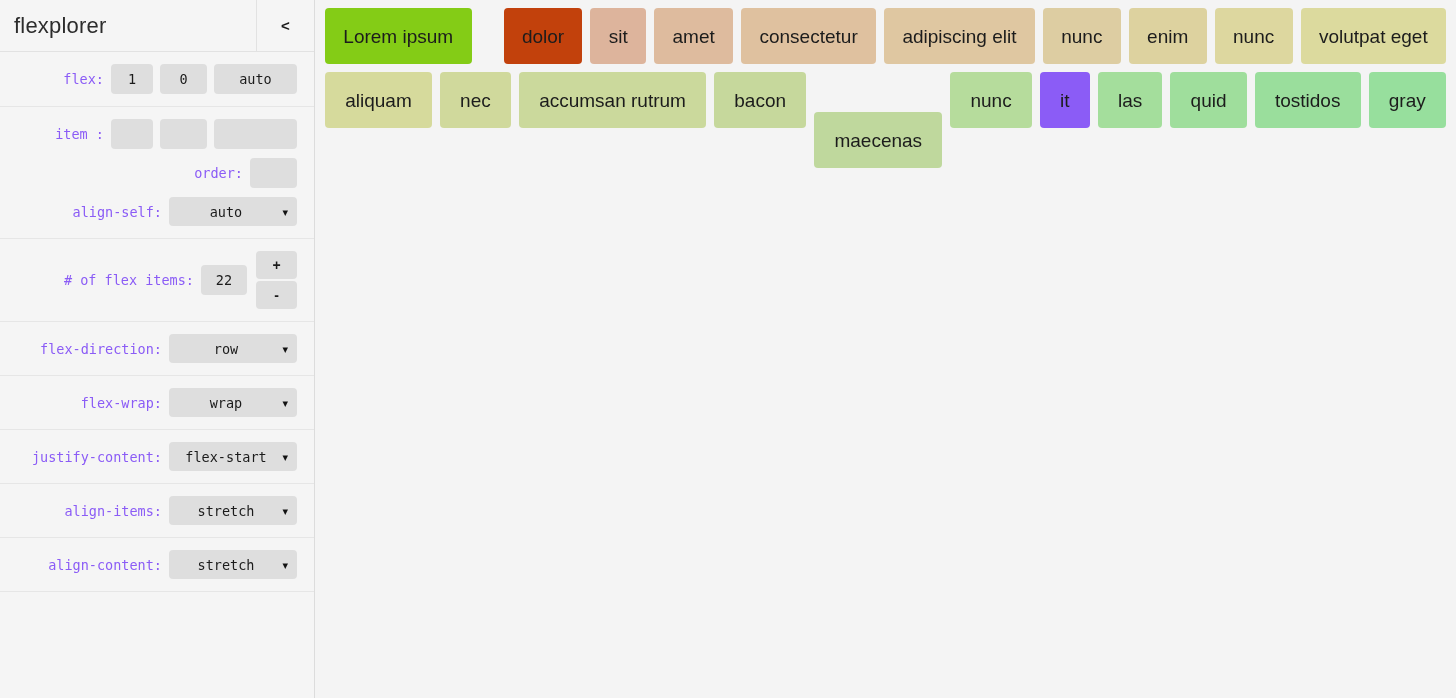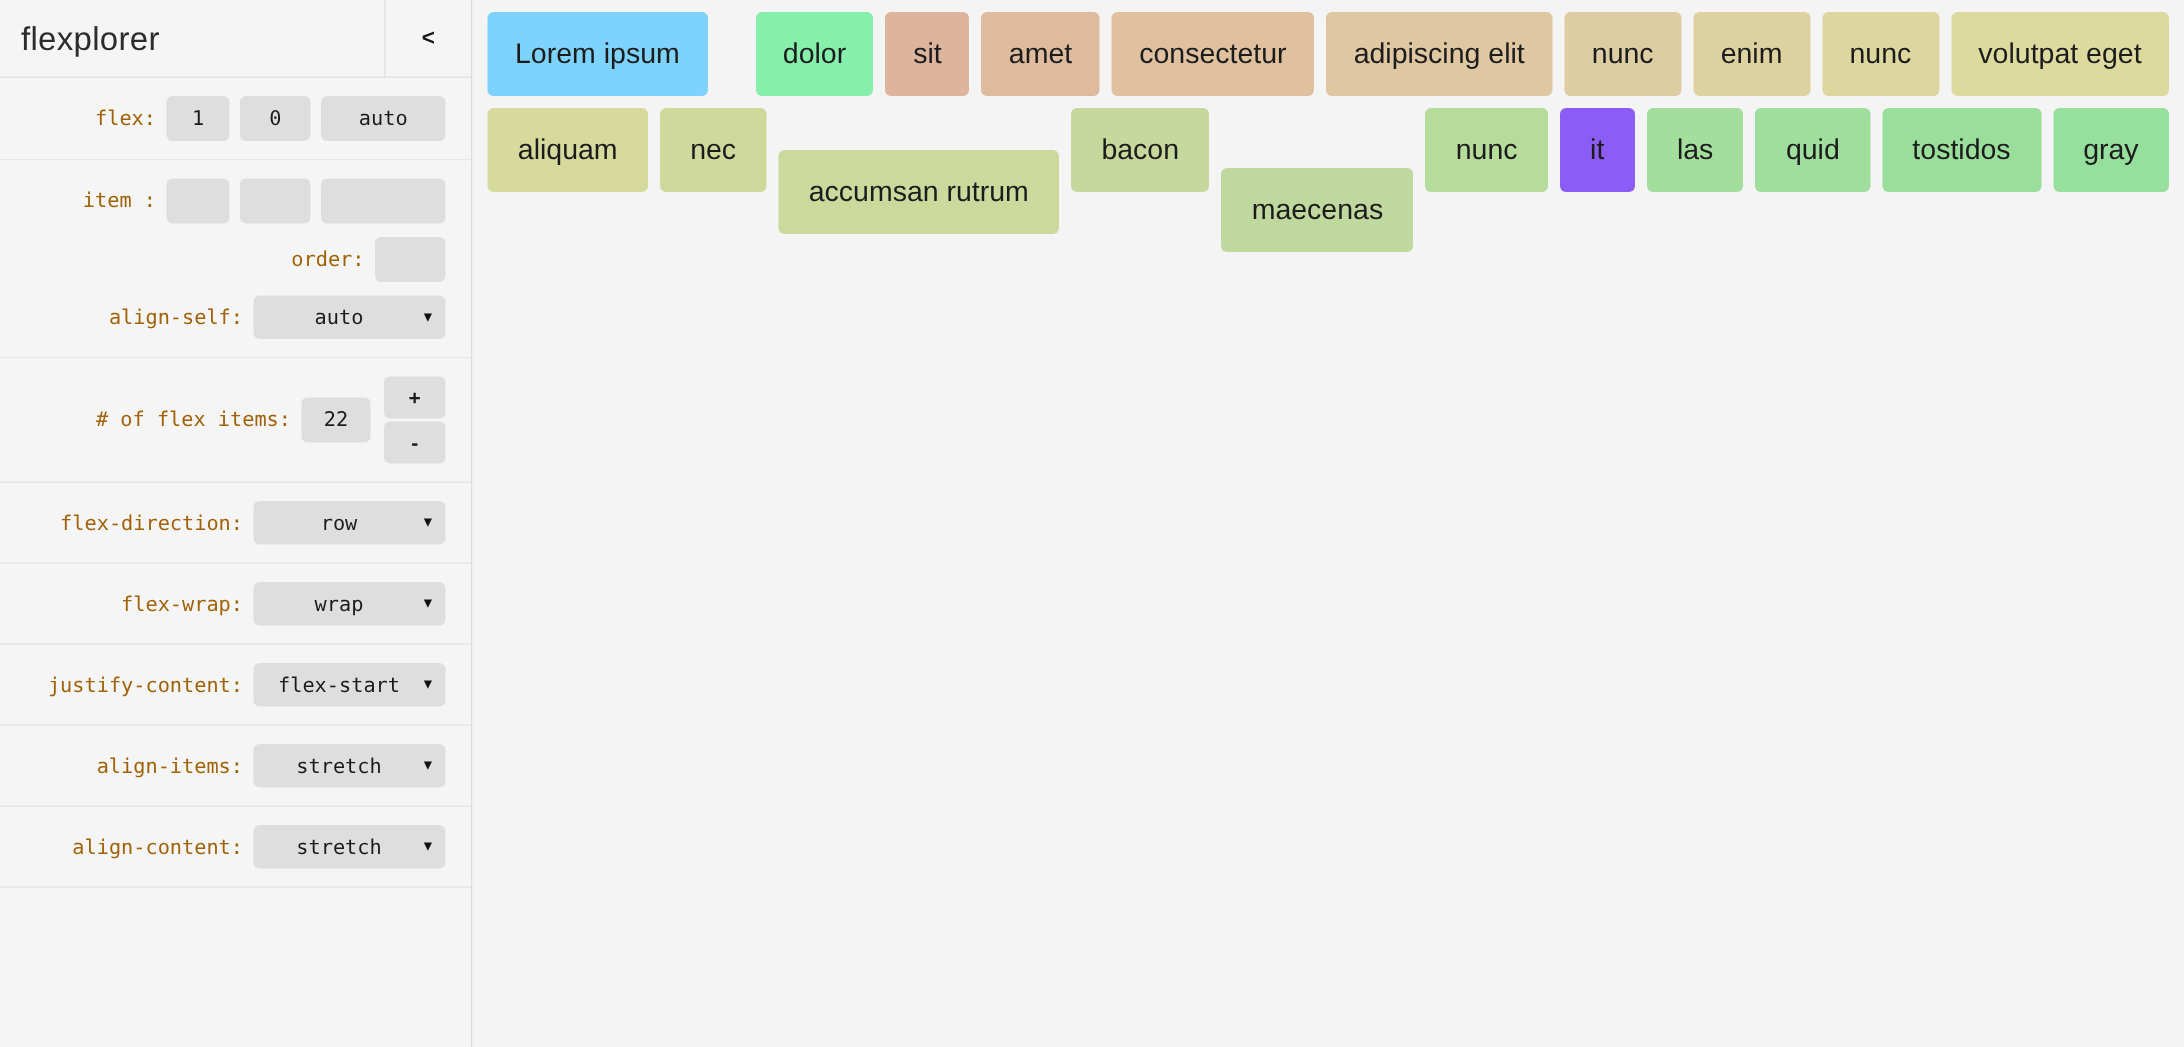--- a/index.html
+++ b/index.html
@@ -65,21 +65,21 @@
   }
   .sb-row {
     display: flex;
     align-items: center;
     justify-content: flex-end;
     gap: 7px;
   }
   .sb-label {
     font-family: "DejaVu Sans Mono", "Liberation Mono", monospace;
     font-size: 13.5px;
-    color: #a16207;
+    color: #8b5cf6;
     white-space: nowrap;
     text-align: right;
   }
 
   .fld {
     background: #dedede;
     border: none;
     border-radius: 4px;
     height: 30px;
     font-family: "DejaVu Sans Mono", "Liberation Mono", monospace;
@@ -267,24 +267,24 @@
             <span class="sb-label">align-content:</span>
             <span class="sel-wrap"><select class="sel"><option>stretch</option></select><span class="sel-arrow">▾</span></span>
           </div>
         </div>
       </div>
 
   </div>
 
   <div id="main" style="background: rgb(244, 244, 244);">
     <div id="flexbox" style="flex-flow: wrap; justify-content: flex-start; align-items: stretch;">
-        <div class="flex-item" style="background: #7dd3fc;">
+        <div class="flex-item" style="background: #84cc16;">
           <span>Lorem ipsum</span>
         </div>
-        <div class="flex-item" style="background: #86efac; margin-left: 28px;">
+        <div class="flex-item" style="background: #c2410c; margin-left: 28px;">
           <span>dolor</span>
         </div>
         <div class="flex-item" style="background: rgb(221, 180, 156);">
           <span>sit</span>
         </div>
         <div class="flex-item" style="background: rgb(222, 187, 158);">
           <span>amet</span>
         </div>
         <div class="flex-item" style="background: rgb(223, 193, 159);">
           <span>consectetur</span>
@@ -303,21 +303,21 @@
         </div>
         <div class="flex-item" style="background: rgb(220, 218, 158);">
           <span>volutpat eget</span>
         </div>
         <div class="flex-item" style="background: rgb(214, 218, 156);">
           <span>aliquam</span>
         </div>
         <div class="flex-item" style="background: rgb(208, 217, 156);">
           <span>nec</span>
         </div>
-        <div class="flex-item" style="background: rgb(203, 217, 156); margin-top: 28px;">
+        <div class="flex-item" style="background: rgb(203, 217, 156);">
           <span>accumsan rutrum</span>
         </div>
         <div class="flex-item" style="background: rgb(198, 216, 156); justify-content: center;">
           <span>bacon</span>
         </div>
         <div class="flex-item" style="background: rgb(191, 216, 157); margin-top: 40px;">
           <span>maecenas</span>
         </div>
         <div class="flex-item" style="background: rgb(182, 220, 156);">
           <span>nunc</span>

